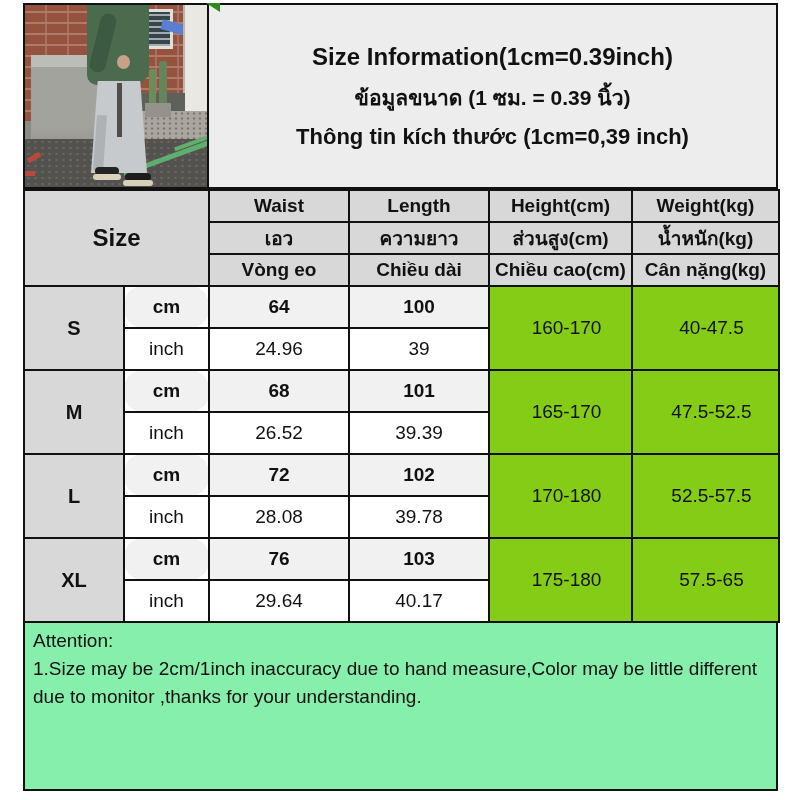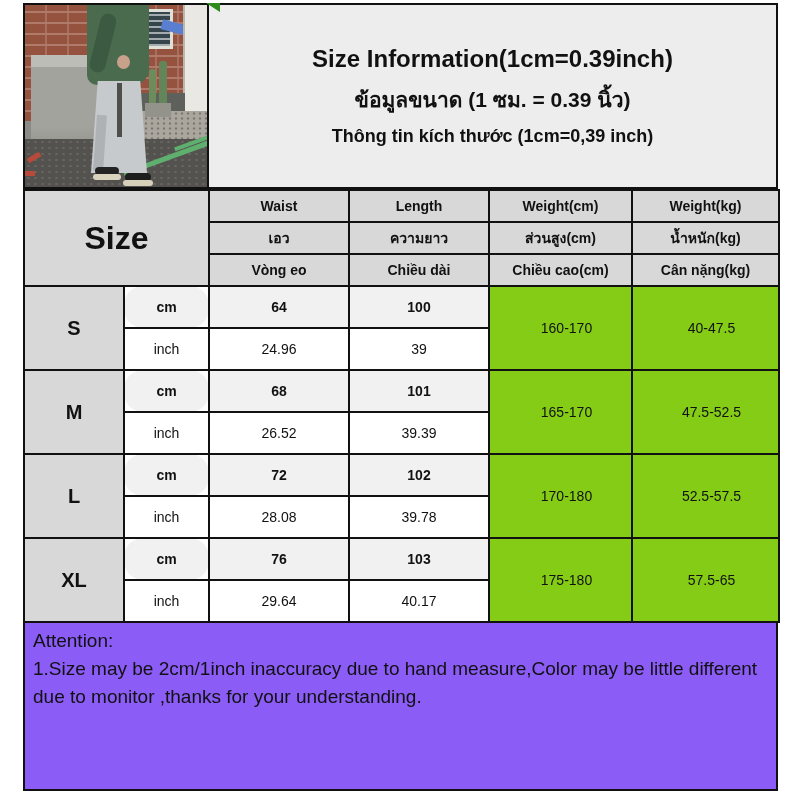--- a/index.html
+++ b/index.html
@@ -51,50 +51,50 @@
   .ph-shoe-r{left:100px;top:168px;width:26px;height:8px;background:#1d1d1d;border-radius:4px;}
   .ph-sole-r{left:98px;top:175px;width:30px;height:6px;background:#d6cfba;border-radius:3px;}
 
   .title-panel{
     flex:1;box-sizing:border-box;border:2px solid #111;border-left:none;
     background:#ededed;display:flex;flex-direction:column;justify-content:center;
     align-items:center;text-align:center;font-weight:bold;gap:10px;
   }
   .title-en{font-size:24px;}
   .title-th{font-size:21px;}
-  .title-vi{font-size:18px;}
+  .title-vi{font-size:22px;}
   .corner-triangle{
     position:absolute;left:183px;top:0;width:0;height:0;z-index:5;
     border-top:9px solid #2e8a1a;border-left:14px solid transparent;
   }
 
   
   table.size-table{
     width:755px;border-collapse:collapse;table-layout:fixed;
     border:2px solid #111;
   }
   .size-table th,.size-table td{
     border:2px solid #111;text-align:center;vertical-align:middle;
-    padding:0;overflow:hidden;font-size:14px;
+    padding:0;overflow:hidden;font-size:19px;
   }
   .size-table thead tr{height:32px;}
   .size-table tbody tr{height:42px;}
   .size-table thead th{background:#d8d8d8;font-weight:bold;}
-  th.corner{background:#d8d8d8;font-size:32px;font-weight:bold;}
+  th.corner{background:#d8d8d8;font-size:24px;font-weight:bold;}
   th.size-letter{background:#d8d8d8;font-size:20px;font-weight:bold;}
   td.unit{font-weight:bold;border-radius:19px;}
   tr.cm-row td.unit, tr.cm-row td.val{background:#f1f1f1;}
   tr.cm-row td.val{font-weight:bold;margin-top:12px;}
   tr.inch-row td{background:#ffffff;font-weight:normal;margin-top:16px;}
   td.range{background:#84cc16;font-weight:normal;padding-left:12px;}
 
   
   .attention{
     box-sizing:border-box;width:755px;height:168px;border:2px solid #111;border-top:none;
-    background:#8b5cf6;padding:4px 8px;font-size:19px;line-height:28px;
+    background:#86efac;padding:4px 8px;font-size:19px;line-height:28px;
   }
 </style>
 </head>
 <body>
 
 <div class="page">
   <div class="content">
 
     <div class="top-row">
       <div class="photo-frame">
@@ -139,21 +139,21 @@
         <col style="width:140px">
           <col style="width:140px">
         <col style="width:143px">
           <col style="width:147px">
       </colgroup>
       <thead>
         <tr>
           <th class="corner" colspan="2" rowspan="3">Size</th>
           <th>Waist</th>
           <th>Length</th>
-          <th>Weight(cm)</th>
+          <th>Height(cm)</th>
           <th>Weight(kg)</th>
         </tr>
         <tr>
           <th>เอว</th>
           <th>ความยาว</th>
           <th>ส่วนสูง(cm)</th>
           <th>น้ำหนัก(kg)</th>
         </tr>
         <tr>
           <th>Vòng eo</th>

